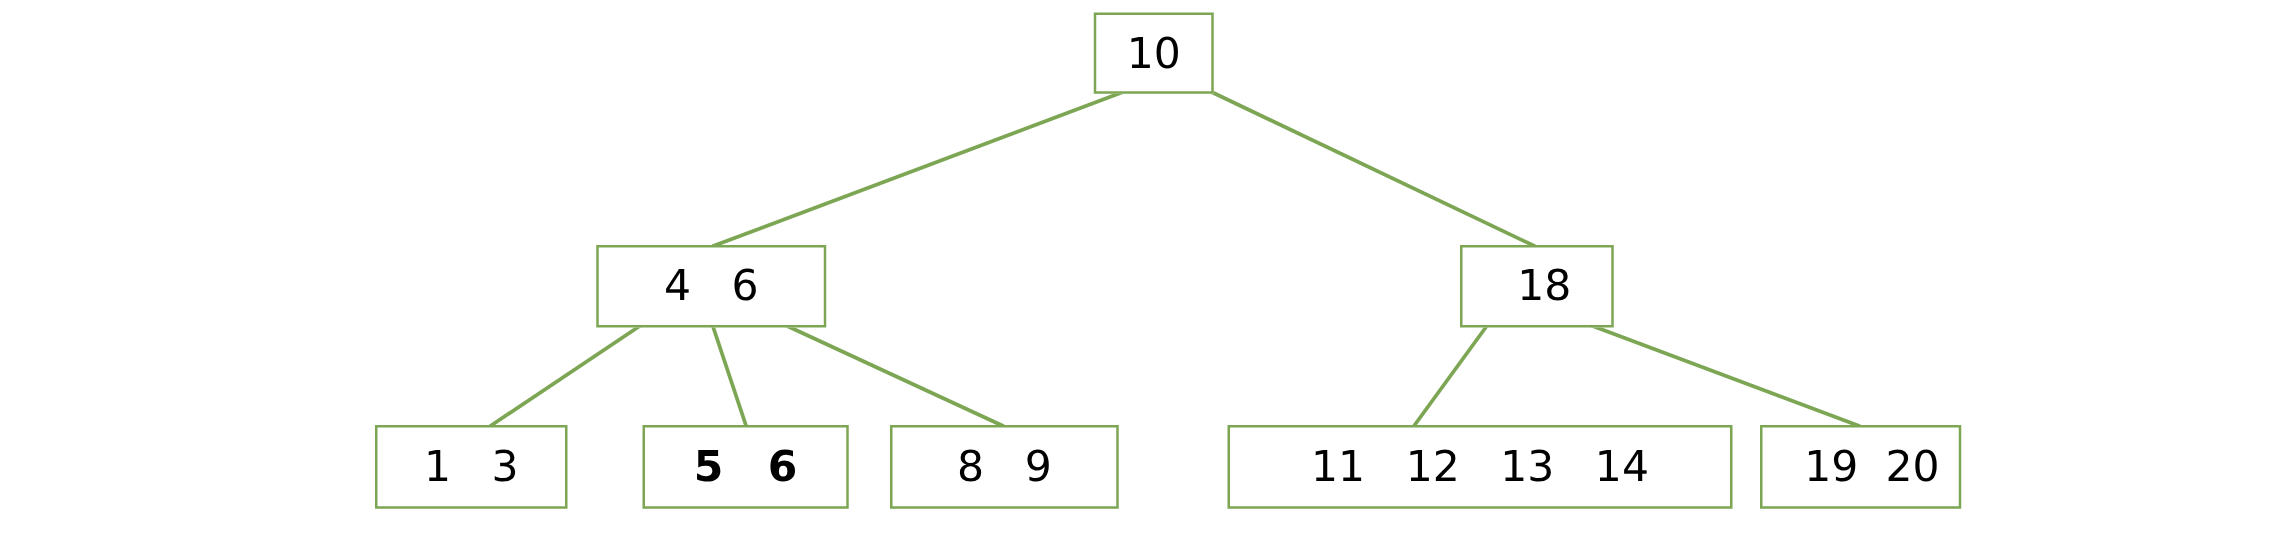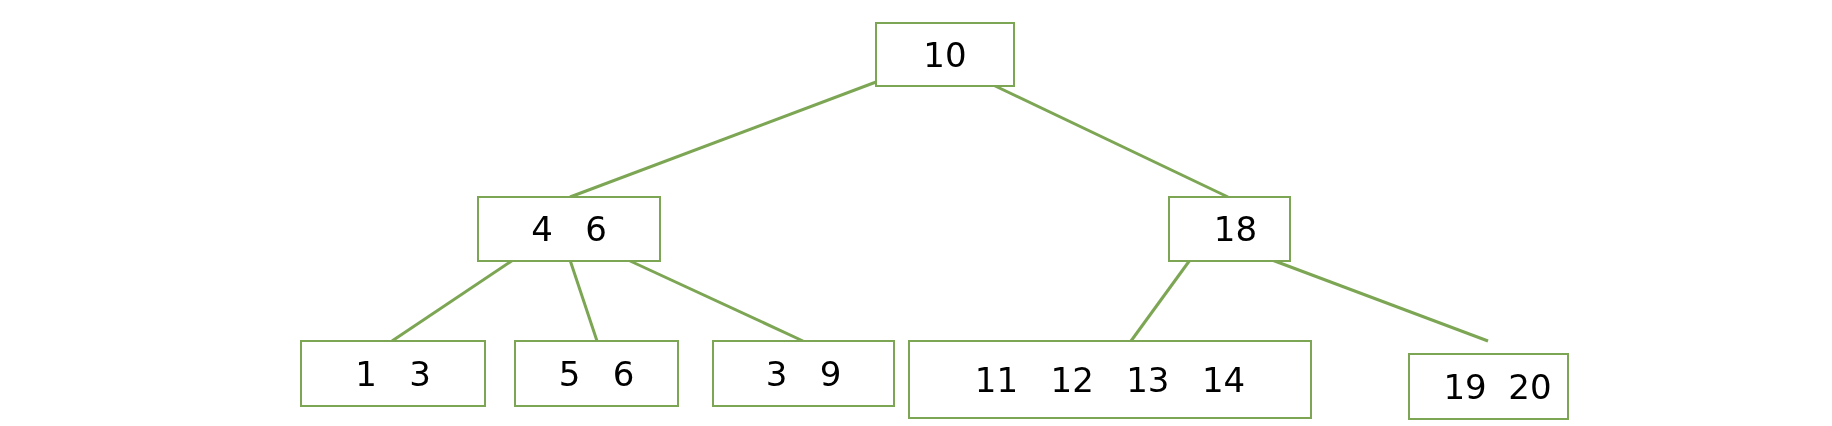--- a/index.html
+++ b/index.html
@@ -54,22 +54,22 @@
   <svg id="edges" width="1832" height="426" viewBox="0 0 1832 426">
       <line x1="900" y1="73" x2="570" y2="197" stroke="#7ca653" stroke-width="3" stroke-linecap="butt"></line>
       <line x1="968" y1="73" x2="1228" y2="197" stroke="#7ca653" stroke-width="3" stroke-linecap="butt"></line>
       <line x1="513" y1="260" x2="392" y2="341" stroke="#7ca653" stroke-width="3" stroke-linecap="butt"></line>
       <line x1="570" y1="260" x2="597" y2="341" stroke="#7ca653" stroke-width="3" stroke-linecap="butt"></line>
       <line x1="628" y1="260" x2="803" y2="341" stroke="#7ca653" stroke-width="3" stroke-linecap="butt"></line>
       <line x1="1190" y1="260" x2="1131" y2="341" stroke="#7ca653" stroke-width="3" stroke-linecap="butt"></line>
       <line x1="1272" y1="260" x2="1488" y2="341" stroke="#7ca653" stroke-width="3" stroke-linecap="butt"></line>
     </svg>
   <div id="node-layer">
-      <div class="node" style="left: 875px; top: 10px; width: 140px; height: 65px; border-color: rgb(124, 166, 83); border-width: 2px; margin-top: 12px;"><div class="node-keys" style="color: rgb(0, 0, 0); font-size: 34px;">10</div></div>
+      <div class="node" style="left: 875px; top: 10px; width: 96px; height: 65px; border-color: rgb(124, 166, 83); border-width: 2px;"><div class="node-keys" style="color: rgb(0, 0, 0); font-size: 34px;">10</div></div>
       <div class="node" style="left: 477px; top: 196px; width: 184px; height: 66px; border-color: rgb(124, 166, 83); border-width: 2px;"><div class="node-keys" style="color: rgb(0, 0, 0); font-size: 34px;">4   6</div></div>
       <div class="node" style="left: 1168px; top: 196px; width: 123px; height: 66px; border-color: rgb(124, 166, 83); border-width: 2px;"><div class="node-keys" style="color: rgb(0, 0, 0); font-size: 34px; margin-left: 12px;">18</div></div>
-      <div class="node" style="left: 300px; top: 340px; width: 186px; height: 67px; border-color: rgb(124, 166, 83); border-width: 2px;"><div class="node-keys" style="color: rgb(0, 0, 0); font-size: 34px;">1   3</div></div>
-      <div class="node" style="left: 514px; top: 340px; width: 165px; height: 67px; border-color: rgb(124, 166, 83); border-width: 2px;"><div class="node-keys" style="color: rgb(0, 0, 0); font-size: 34px;">5   6</div></div>
-      <div class="node" style="left: 712px; top: 340px; width: 183px; height: 67px; border-color: rgb(124, 166, 83); border-width: 2px;"><div class="node-keys" style="color: rgb(0, 0, 0); font-size: 34px;">3   9</div></div>
-      <div class="node" style="left: 908px; top: 340px; width: 404px; height: 79px; border-color: rgb(124, 166, 83); border-width: 2px;"><div class="node-keys" style="color: rgb(0, 0, 0); font-size: 34px;">11   12   13   14</div></div>
-      <div class="node" style="left: 1408px; top: 353px; width: 161px; height: 67px; border-color: rgb(124, 166, 83); border-width: 2px; padding-left: 18px;"><div class="node-keys" style="color: rgb(0, 0, 0); font-size: 34px;">19  20</div></div>
+      <div class="node" style="left: 300px; top: 340px; width: 154px; height: 67px; border-color: rgb(124, 166, 83); border-width: 2px;"><div class="node-keys" style="color: rgb(0, 0, 0); font-size: 34px;">1   3</div></div>
+      <div class="node" style="left: 514px; top: 340px; width: 165px; height: 67px; border-color: rgb(124, 166, 83); border-width: 2px;"><div class="node-keys" style="color: rgb(0, 0, 0); font-size: 34px; font-weight: bold;">5   6</div></div>
+      <div class="node" style="left: 712px; top: 340px; width: 183px; height: 67px; border-color: rgb(124, 166, 83); border-width: 2px;"><div class="node-keys" style="color: rgb(0, 0, 0); font-size: 34px;">8   9</div></div>
+      <div class="node" style="left: 982px; top: 340px; width: 404px; height: 67px; border-color: rgb(124, 166, 83); border-width: 2px;"><div class="node-keys" style="color: rgb(0, 0, 0); font-size: 34px;">11   12   13   14</div></div>
+      <div class="node" style="left: 1408px; top: 340px; width: 161px; height: 67px; border-color: rgb(124, 166, 83); border-width: 2px; padding-left: 18px;"><div class="node-keys" style="color: rgb(0, 0, 0); font-size: 34px;">19  20</div></div>
     </div>
 </div>
 
 </body></html>

